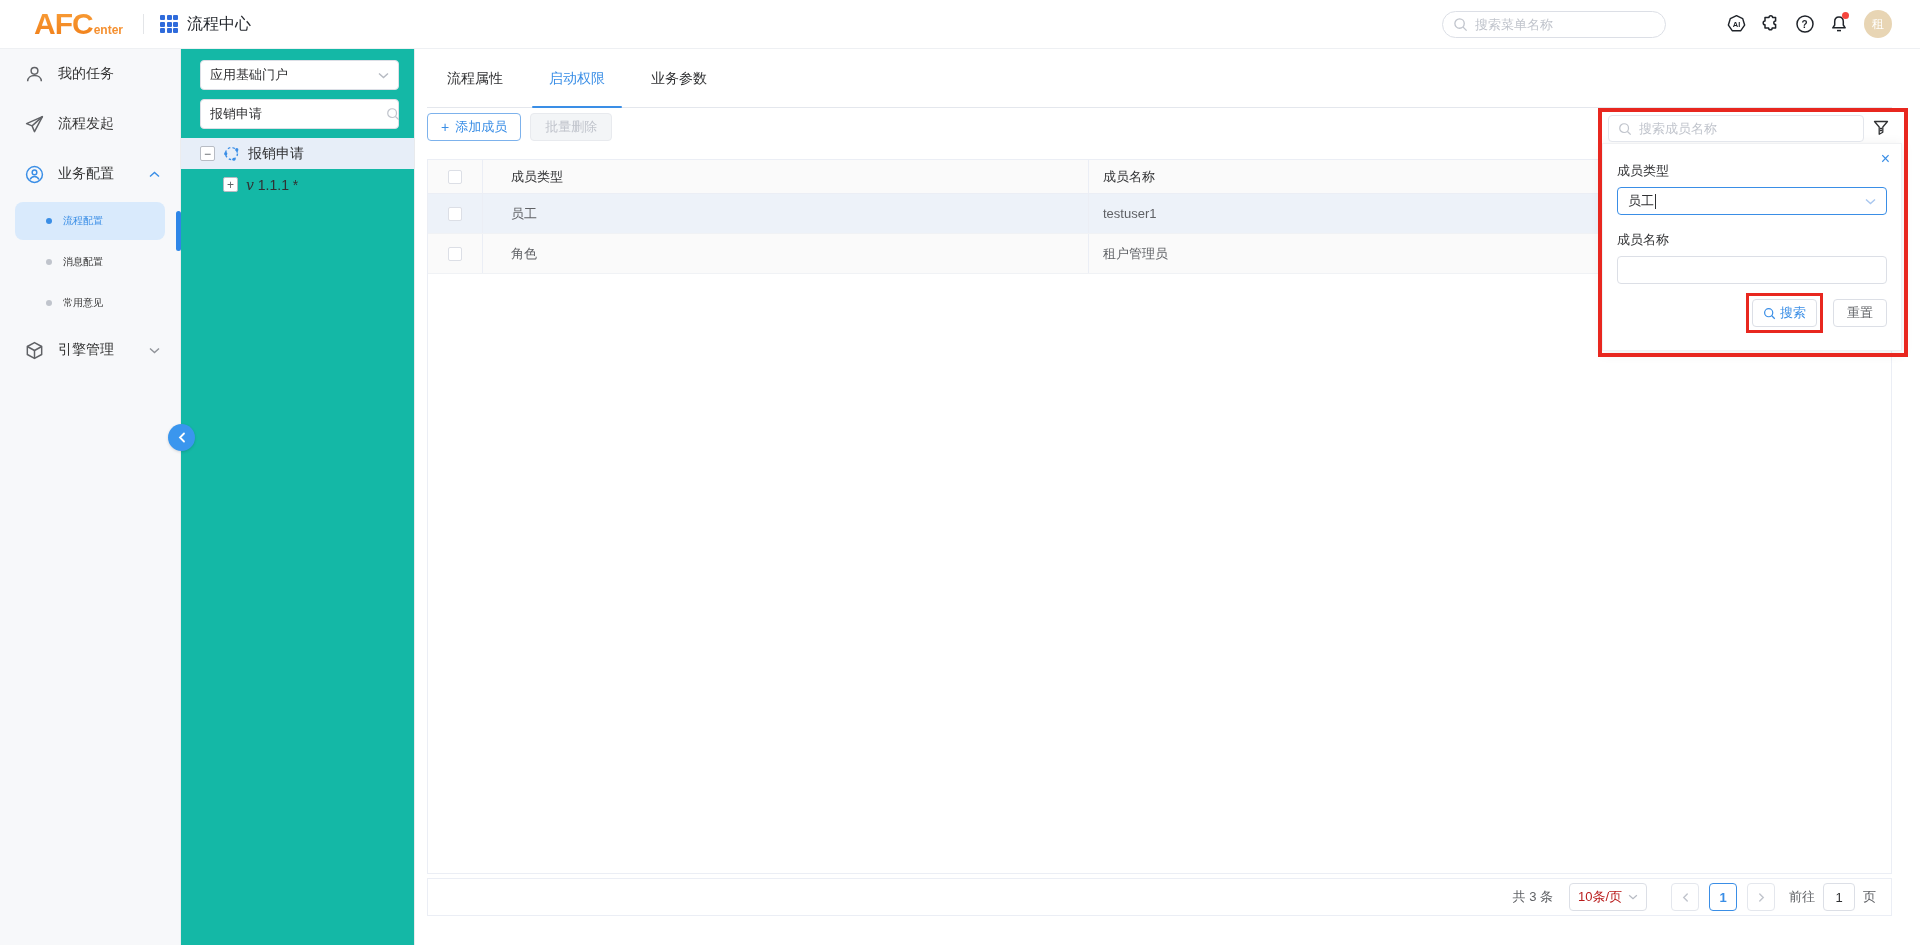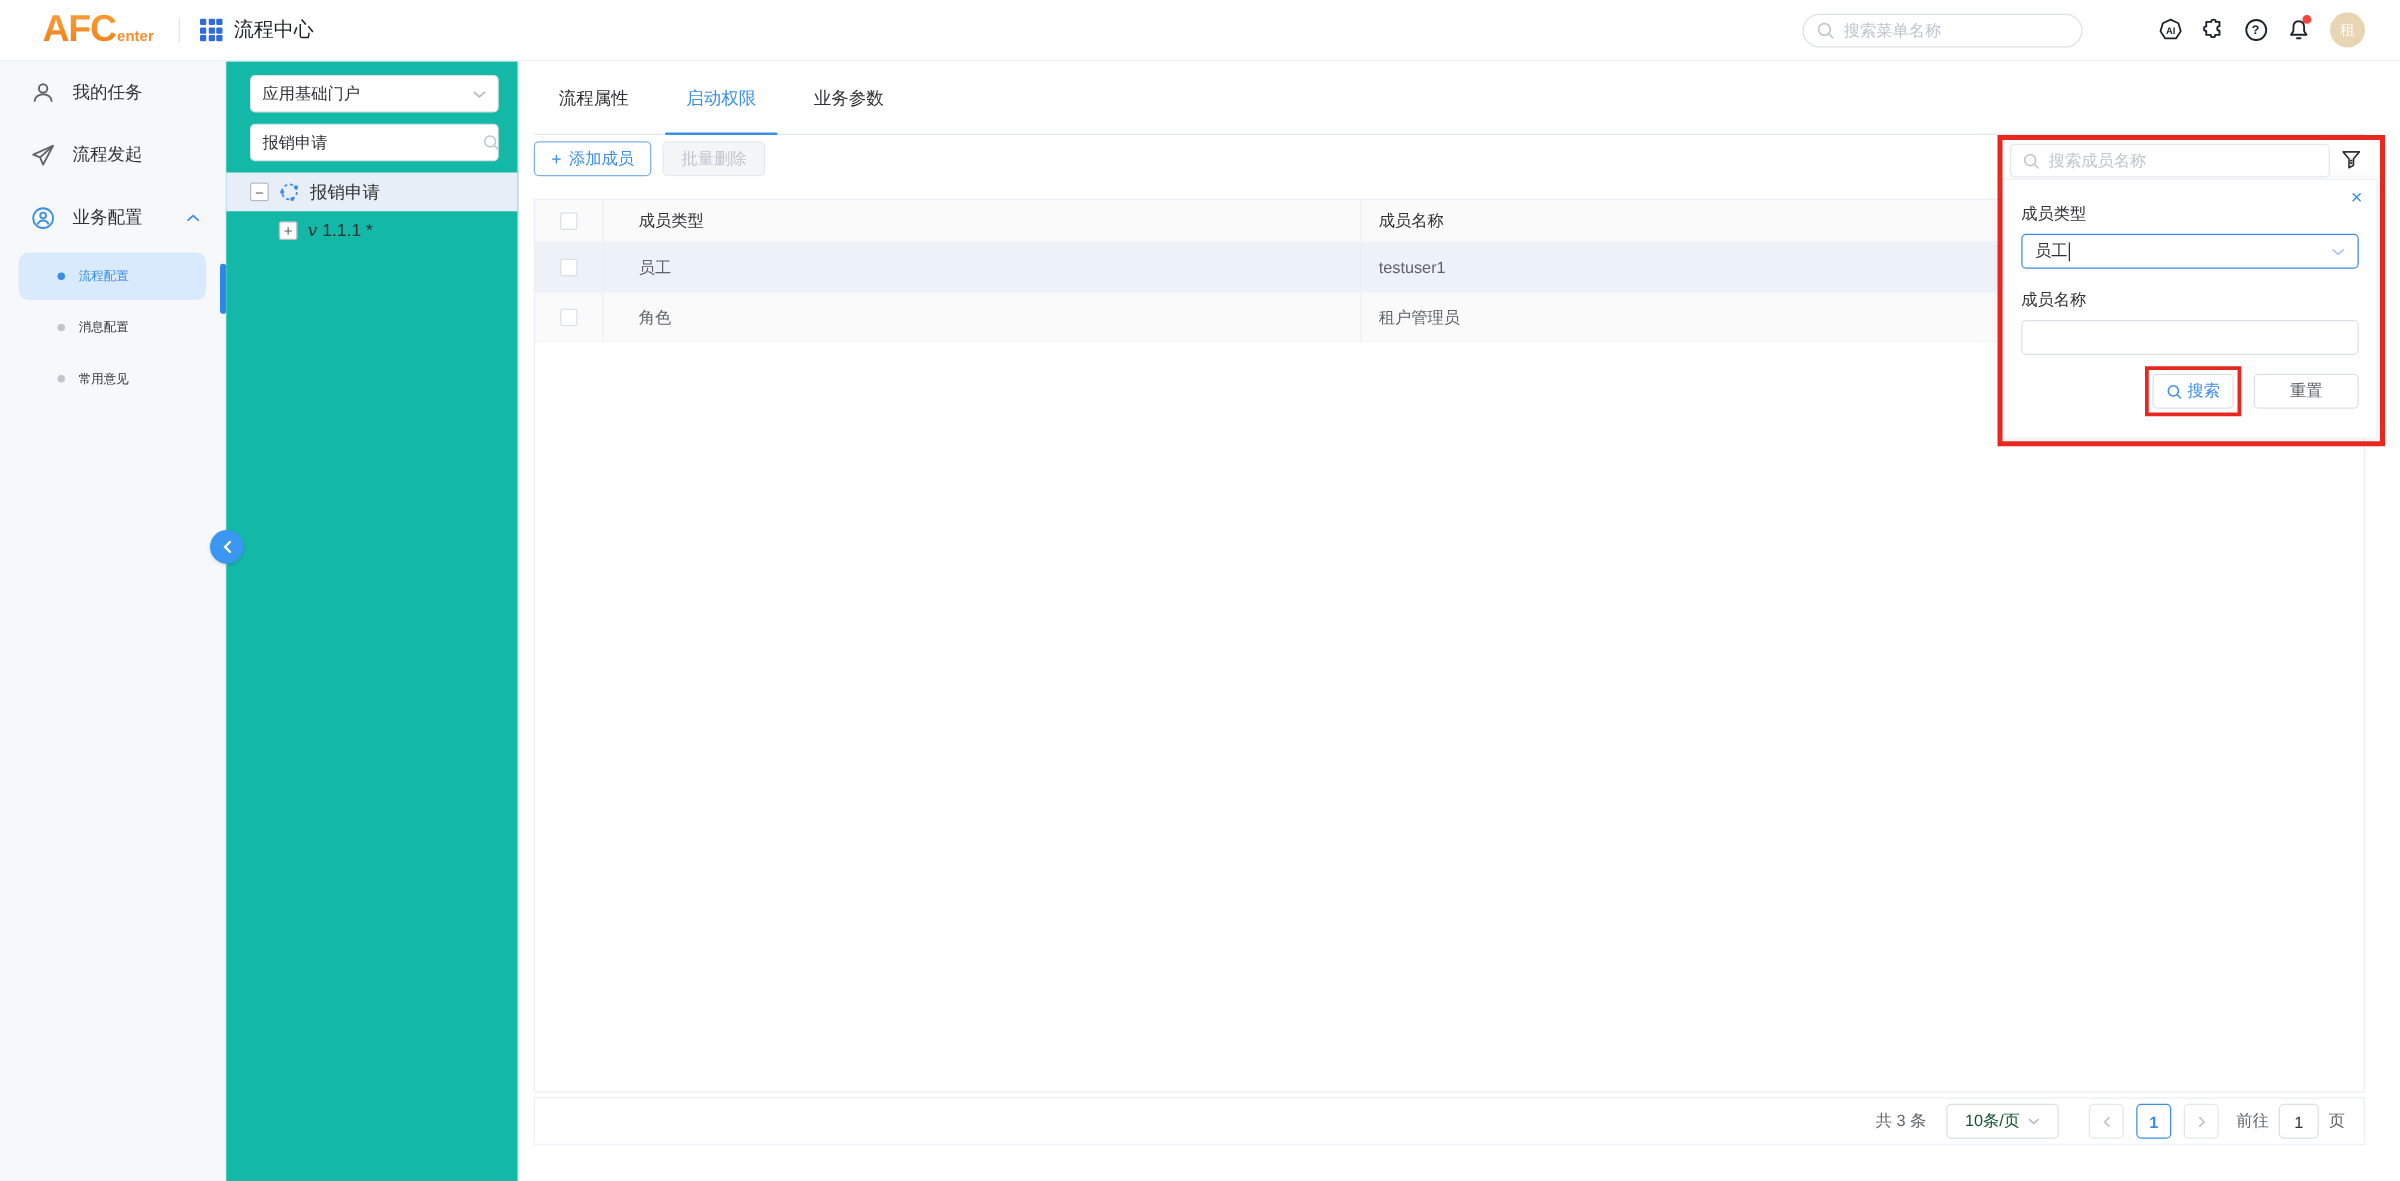--- a/index.html
+++ b/index.html
@@ -67,21 +67,21 @@
 .bg-stripe{background:#fafafa}
 .c-check{flex:0 0 55px;display:flex;align-items:center;justify-content:center;border-right:1px solid #ebeef5}
 .c-type{flex:0 0 606px;display:flex;align-items:center;padding-left:28px;border-right:1px solid #ebeef5}
 .c-name{flex:1;display:flex;align-items:center;padding-left:14px}
 .checkbox{width:14px;height:14px;border:1px solid #dcdfe6;border-radius:2px;background:#fff;cursor:pointer}
 .t-filler{flex:1;background:#fff}
 
 
 .pagi{margin-top:4px;height:38px;border:1px solid #ebeef5;display:flex;align-items:center;justify-content:flex-end;font-size:13px;color:#606266;padding-right:13px;gap:0}
 .pagi .total{margin-right:16px}
-.size-select{width:90px;height:28px;border:1px solid #dcdfe6;border-radius:4px;display:flex;align-items:center;justify-content:center;gap:6px;color:#14532d;margin-right:24px;cursor:pointer;background:#fff}
+.size-select{width:78px;height:28px;border:1px solid #dcdfe6;border-radius:4px;display:flex;align-items:center;justify-content:center;gap:6px;color:#b91c1c;margin-right:24px;cursor:pointer;background:#fff}
 .pg-btn{width:28px;height:28px;border:1px solid #e4e7ed;border-radius:4px;display:flex;align-items:center;justify-content:center;color:#c0c4cc;background:#fff;margin-right:10px}
 .pg-btn.current{border-color:#3a8ee6;color:#3a8ee6;font-weight:700;cursor:default}
 .goto-label{margin:0 8px 0 4px}
 .goto-input{width:32px;height:28px;border:1px solid #dcdfe6;border-radius:4px;text-align:center;font-size:13px;color:#303133;outline:none;margin-right:8px}
 .page-label{margin-right:2px}
 
 
 .filter-search{position:absolute;left:1608px;top:115px;width:256px;height:27px;border:1px solid #e3e6ec;border-radius:4px;background:#fff;display:flex;align-items:center;gap:7px;padding:0 9px;z-index:21}
 .filter-search input{border:none;outline:none;flex:1;font-size:13px;color:#606266;background:transparent}
 .filter-search input::placeholder{color:#c0c4cc}
@@ -89,21 +89,21 @@
 .filter-card{position:absolute;left:1602px;top:143px;width:300px;height:208px;background:#fff;border:1px solid #f0f1f3;box-shadow:0 2px 12px rgba(0,0,0,.08);z-index:20;padding:2px 14px 0}
 .fc-close{position:absolute;top:7px;right:11px;color:#3a8ee6;font-size:16px;line-height:16px;cursor:pointer}
 .fc-label{font-size:13px;color:#303133;margin-top:16px}
 .fc-select{margin-top:7px;height:28px;border:1px solid #3a8ee6;border-radius:4px;display:flex;align-items:center;padding:0 10px;font-size:13px;color:#303133;background:#fff;cursor:pointer}
 .caret{display:inline-block;width:1px;height:15px;background:#303133;margin-left:1px}
 .fc-select .tp-chev{margin-left:auto;color:#a9c7ef}
 .fc-input{margin-top:7px;height:28px;width:100%;border:1px solid #dcdfe6;border-radius:4px;padding:0 10px;font-size:13px;color:#303133;outline:none}
 .fc-btns{margin-top:9px;display:flex;align-items:center;justify-content:flex-end}
 .red-wrap{border:3px solid #e8271f;padding:3px;display:inline-flex}
 .btn-search{height:28px;padding:0 10px;border:1px solid #dcdfe6;border-radius:4px;background:#fff;color:#3a8ee6;font-size:13px;display:flex;align-items:center;gap:4px;cursor:pointer}
-.btn-reset{height:28px;padding:0 28px;border:1px solid #dcdfe6;border-radius:4px;background:#fff;color:#606266;font-size:13px;display:flex;align-items:center;margin-left:10px;cursor:pointer}
+.btn-reset{height:28px;padding:0 13px;border:1px solid #dcdfe6;border-radius:4px;background:#fff;color:#606266;font-size:13px;display:flex;align-items:center;margin-left:10px;cursor:pointer}
 .anno-big{position:absolute;left:1598px;top:108px;width:310px;height:249px;border:4px solid #e8271f;z-index:30;pointer-events:none}
 </style>
 </head>
 <body>
 
 <div class="header">
   <div class="logo">
     <span class="logo-main">AFC</span>
     <span class="logo-sub">enter</span>
   </div>
@@ -200,20 +200,35 @@
   </div>
   <div class="sub-item">
     <span class="dot"></span>
     <span>消息配置</span>
   </div>
   <div class="sub-item">
     <span class="dot"></span>
     <span>常用意见</span>
   </div>
 
+  <div class="side-item">
+    <span class="si-icon">
+      <svg width="19" height="19" viewBox="0 0 18 18" fill="none" stroke="#606266" stroke-width="1.4" stroke-linejoin="round">
+          <path d="M9 1.5 L15.8 5.2 V12.8 L9 16.5 L2.2 12.8 V5.2 Z"></path>
+          <polyline points="2.2,5.2 9,9 15.8,5.2"></polyline>
+          <line x1="9" y1="9" x2="9" y2="16.5"></line>
+        </svg>
+    </span>
+    <span>引擎管理</span>
+    <span class="side-chev">
+      <svg width="11" height="7" viewBox="0 0 11 7" fill="none" stroke="currentColor" stroke-width="1.4">
+          <polyline points="1,1.5 5.5,5.5 10,1.5"></polyline>
+        </svg>
+    </span>
+  </div>
   <div class="active-bar"></div>
 </div>
 
 <div class="collapse-toggle">
   <svg width="8" height="11" viewBox="0 0 8 11" fill="none" stroke="#fff" stroke-width="1.8" stroke-linecap="round">
       <polyline points="6,1.5 2,5.5 6,9.5"></polyline>
     </svg>
 </div>
 
 <div class="tree-panel">

